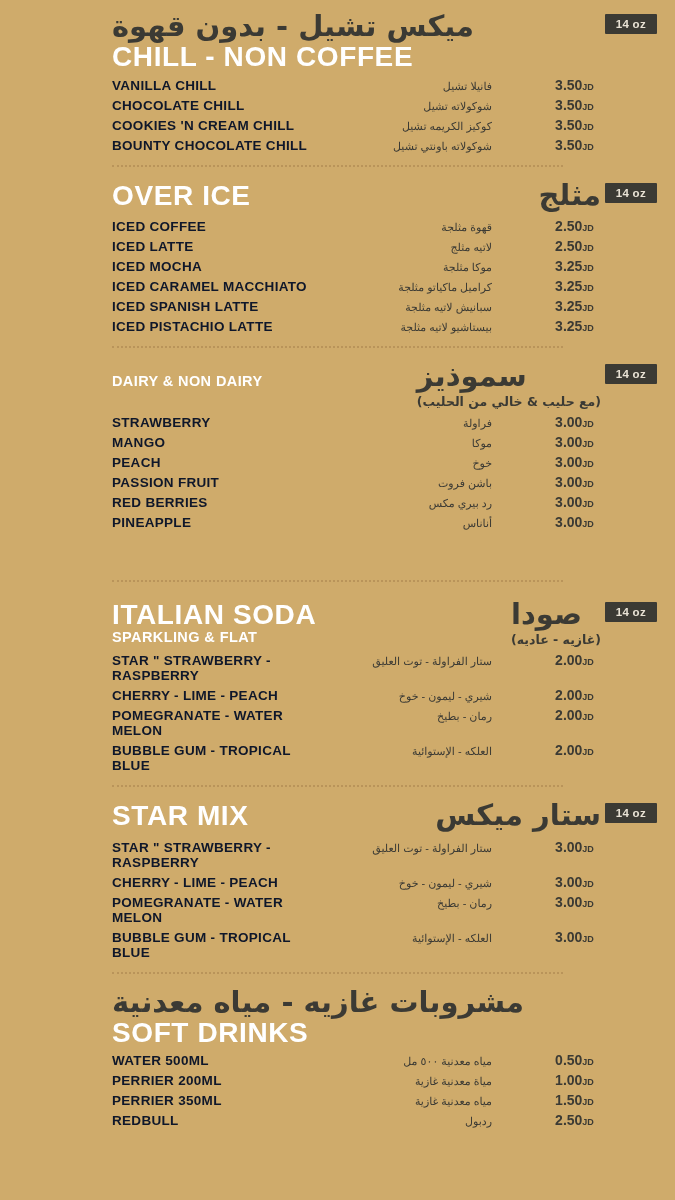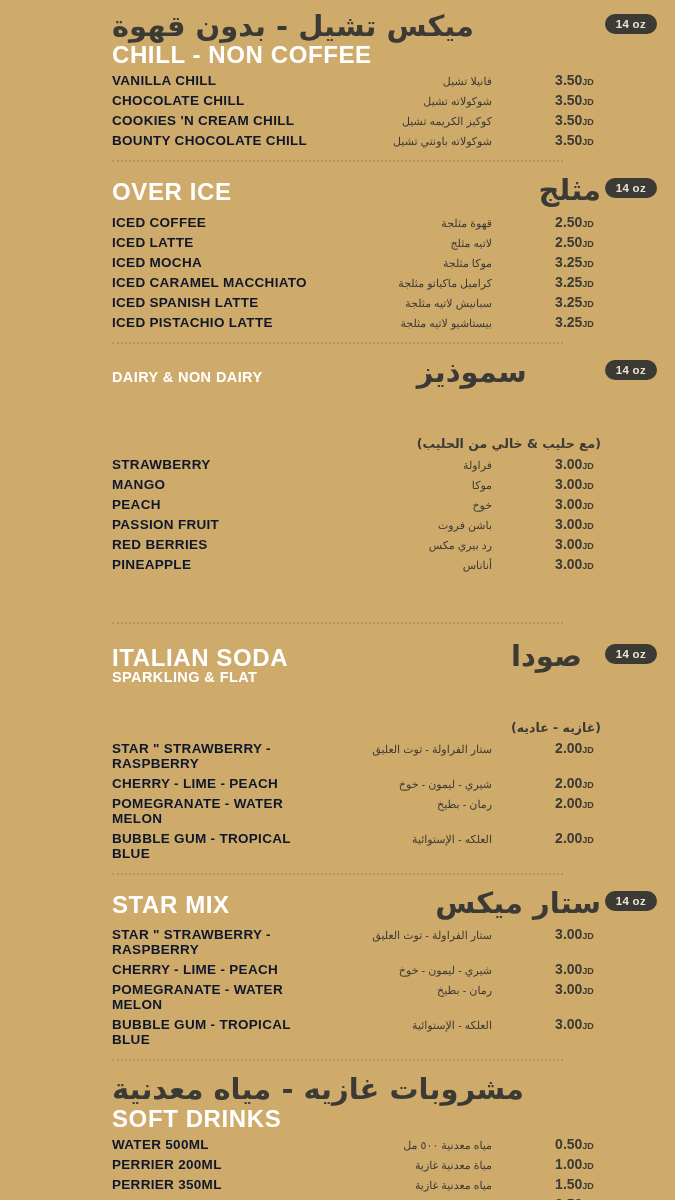--- a/index.html
+++ b/index.html
@@ -30,21 +30,21 @@
     direction: rtl;
     color: #3b3a34;
     font-size: 29px;
     font-weight: bold;
     letter-spacing: 0px;
     line-height: 1.25;
     font-family: "DejaVu Sans", sans-serif;
   }
   .en-title {
     color: #ffffff;
-    font-size: 24px;
+    font-size: 28px;
     font-weight: bold;
     letter-spacing: 0.6px;
     line-height: 1.05;
     font-family: "Liberation Sans", sans-serif;
     text-transform: uppercase;
     display: inline-block;
   }
   .en-sub {
     color: #ffffff;
     font-size: 14.5px;
@@ -66,37 +66,36 @@
     text-align: right;
   }
   .size-badge {
     display: inline-block;
     background: #3b3a34;
     color: #e8e2d5;
     font-size: 11.5px;
     font-weight: bold;
     letter-spacing: 0.3px;
     padding: 4px 11px 4px 11px;
-    border-radius: 10px;
+    border-radius: 1px;
     font-family: "Liberation Sans", sans-serif;
   }
   .two-col-head {
     display: flex;
     align-items: baseline;
     gap: 14px;
     justify-content: space-between;
   }
   .two-col-head .en-block { min-width: 196px; }
   .ar-note {
     direction: rtl;
     color: #3b3a34;
     font-size: 12.5px;
     font-family: "DejaVu Sans", sans-serif;
     font-weight: bold;
-    margin-top: 46px;
   }
   table.items {
     width: 100%;
     border-collapse: collapse;
     margin-top: 3px;
   }
   table.items td {
     padding: 2px 0 2px 0;
     vertical-align: baseline;
   }

